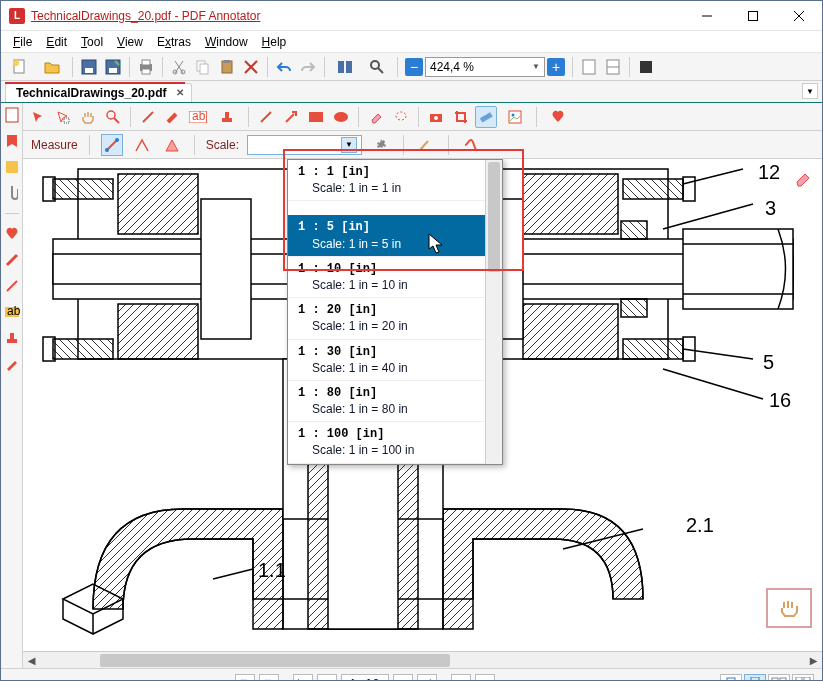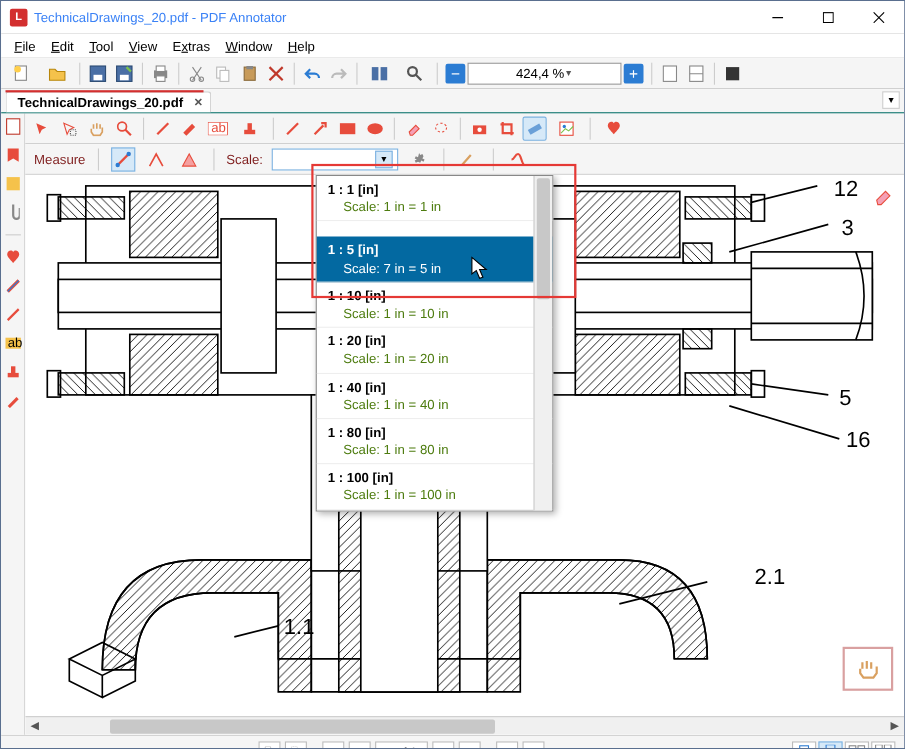--- a/index.html
+++ b/index.html
@@ -1,30 +1,30 @@
 <!DOCTYPE html>
 <html><head>
 <meta charset="utf-8">
 <style>
 * { box-sizing: border-box; margin: 0; padding: 0; font-family: "Segoe UI", Tahoma, sans-serif; font-size: 12px; }
 body { width: 823px; height: 681px; background: #fff; border: 1px solid #5a6f8f; overflow: hidden; position: relative; }
 .titlebar { height: 30px; background: #fff; display: flex; align-items: center; padding: 0 0 0 8px; border-bottom: 1px solid #e5e5e5; }
 .titlebar .app-icon { width: 16px; height: 16px; background: #d32f2f; border-radius: 2px; margin-right: 6px; display:flex; align-items:center; justify-content:center; color:#fff; font-weight:bold; font-size:10px;}
-.titlebar .title { flex: 1; color: #3b82f6; }
+.titlebar .title { flex: 1; color: #b91c1c; text-decoration: underline; }
 .titlebar .winbtn { width: 46px; height: 30px; display: flex; align-items: center; justify-content: center; color: #000; }
 .menubar { height: 22px; display: flex; align-items: center; padding: 0 6px; gap: 2px; background:#fff; border-bottom:1px solid #e5e5e5;}
 .menubar .menuitem { padding: 2px 6px; }
 .menubar .menuitem u { text-decoration: underline; }
 .toolbar1 { height: 28px; background: #f5f5f5; border-bottom: 1px solid #d0d0d0; display: flex; align-items: center; padding: 0 4px; gap: 2px; }
 .tb-sep { width: 1px; height: 20px; background: #ccc; margin: 0 3px; }
 .tb-btn { width: 22px; height: 22px; display: flex; align-items: center; justify-content: center; border-radius: 2px; }
 .tb-btn-dd { width: 30px; }
 .zoom-group { display: flex; align-items: center; }
 .zoom-minus, .zoom-plus { width: 18px; height: 18px; background: #2b7cd3; color: #fff; display: flex; align-items: center; justify-content: center; font-size: 14px; border-radius:2px; margin:0 2px;}
-.zoom-field { width: 140px; height: 20px; border: 1px solid #999; display: flex; align-items: center; padding: 0 4px; background:#fff; justify-content:center;}
+.zoom-field { width: 120px; height: 20px; border: 1px solid #999; display: flex; align-items: center; padding: 0 4px; background:#fff; justify-content:space-between;}
 .zoom-field .dd { font-size:8px; color:#555;}
 .tabbar { height: 22px; background: #f5f5f5; display: flex; align-items: flex-end; padding: 0 4px; border-bottom: 1px solid #0f766e; position:relative;}
 .tab { background: #fff; border: 1px solid #d0d0d0; border-bottom: none; padding: 2px 24px 2px 10px; position: relative; border-radius: 3px 3px 0 0; font-weight:bold;}
 .tab::before{content:""; position:absolute; left:-1px; top:-2px; height:2px; width:180px; background:#d32f2f;}
 .tab .close-x { position: absolute; right: 6px; top: 3px; font-size: 10px; color: #555; }
 .tabbar .tab-dd { position:absolute; right:4px; top:2px; width:16px; height:16px; border:1px solid #ccc; background:#fff; display:flex; align-items:center; justify-content:center; font-size:8px;}
 .main { display: flex; height: 565px; }
 .leftgutter { width: 22px; background: #f5f5f5; border-right: 1px solid #d0d0d0; display: flex; flex-direction: column; align-items: center; padding-top: 4px; gap: 10px; }
 .leftgutter .gicon { width: 16px; height: 16px; display:flex; align-items:center; justify-content:center;}
 .leftgutter .gsep { width: 14px; height:1px; background:#ccc; margin:2px 0;}
@@ -40,22 +40,22 @@
 .drawing-svg { position:absolute; left:0; top:0; }
 .callout-num { position:absolute; font-size:20px; color:#000;}
 .right-float-icon { position:absolute; right:6px; top:6px; width:26px; height:26px; border-radius:3px; display:flex; align-items:center; justify-content:center;}
 .right-float-box { position:absolute; right:10px; bottom:40px; width:46px; height:40px; border:2px solid #d9a0a0; display:flex; align-items:center; justify-content:center;}
 .hscroll { position:absolute; left:0; right:0; bottom:0; height:17px; background:#f0f0f0; border-top:1px solid #ccc; display:flex; align-items:center;}
 .hscroll .arrow{ width:17px; height:17px; display:flex; align-items:center; justify-content:center; color:#555; font-size:10px;}
 .hscroll .track{ flex:1; height:17px; position:relative;}
 .hscroll .thumb{ position:absolute; left:60px; width:350px; height:13px; top:2px; background:#c8c8c8; border-radius:2px;}
 .dropdown { position:absolute; left:264px; top:0; width:216px; background:#fff; border:1px solid #888; box-shadow:2px 2px 6px rgba(0,0,0,0.3); z-index:10;}
 .dd-item { padding:4px 10px 4px 10px; border-bottom:1px solid #eee; line-height:1.35;}
-.dd-item .dd-title { font-weight:bold; color:#000;}
-.dd-item .dd-sub { color:#4d7c0f; padding-left:14px; }
+.dd-item .dd-title { font-weight:bold; color:#000;font-family:Liberation Mono, monospace;}
+.dd-item .dd-sub { color:#0f172a; padding-left:14px; }
 .dd-item.sel { background:#0369a1; color:#fff;margin-top:14px;}
 .dd-item.sel .dd-title, .dd-item.sel .dd-sub { color:#fff;}
 .dd-scroll { position:absolute; right:0; top:0; bottom:0; width:17px; background:#f0f0f0; border-left:1px solid #ccc;}
 .dd-scroll .dthumb { position:absolute; top:2px; left:2px; right:2px; height:110px; background:#c8c8c8; border-radius:2px;}
 .red-focus { position:absolute; border:2px solid #e53935; pointer-events:none; z-index:20;}
 .cursor { position:absolute; z-index:30; pointer-events:none;}
 .statusbar { height:30px; background:#f5f5f5; border-top:1px solid #d0d0d0; display:flex; align-items:center; justify-content:space-between; padding:0 8px;}
 .status-center { display:flex; align-items:center; gap:4px;}
 .status-right { display:flex; align-items:center; gap:2px;}
 .sbtn { width:20px; height:20px; border:1px solid #bbb; background:#fff; display:flex; align-items:center; justify-content:center; font-size:10px; color:#2b7cd3;}
@@ -506,32 +506,32 @@
       <div class="callout-num" style="left:663px; top:355px;">2.1</div>
       <div class="callout-num" style="left:235px; top:400px;">1.1</div>
 
       <div class="dropdown">
         <div class="dd-item">
           <div class="dd-title">1 : 1 [in]</div>
           <div class="dd-sub">Scale: 1 in = 1 in</div>
         </div>
         <div class="dd-item sel">
           <div class="dd-title">1 : 5 [in]</div>
-          <div class="dd-sub">Scale: 7 in = 5 in</div>
+          <div class="dd-sub">Scale: 1 in = 5 in</div>
         </div>
         <div class="dd-item">
           <div class="dd-title">1 : 10 [in]</div>
           <div class="dd-sub">Scale: 1 in = 10 in</div>
         </div>
         <div class="dd-item">
           <div class="dd-title">1 : 20 [in]</div>
           <div class="dd-sub">Scale: 1 in = 20 in</div>
         </div>
         <div class="dd-item">
-          <div class="dd-title">1 : 40 [in]</div>
+          <div class="dd-title">1 : 30 [in]</div>
           <div class="dd-sub">Scale: 1 in = 40 in</div>
         </div>
         <div class="dd-item">
           <div class="dd-title">1 : 80 [in]</div>
           <div class="dd-sub">Scale: 1 in = 80 in</div>
         </div>
         <div class="dd-item">
           <div class="dd-title">1 : 100 [in]</div>
           <div class="dd-sub">Scale: 1 in = 100 in</div>
         </div>

